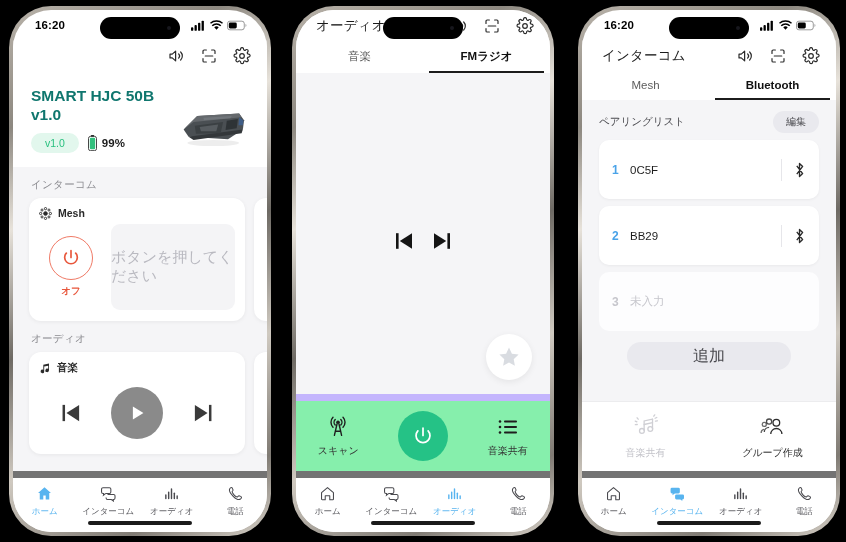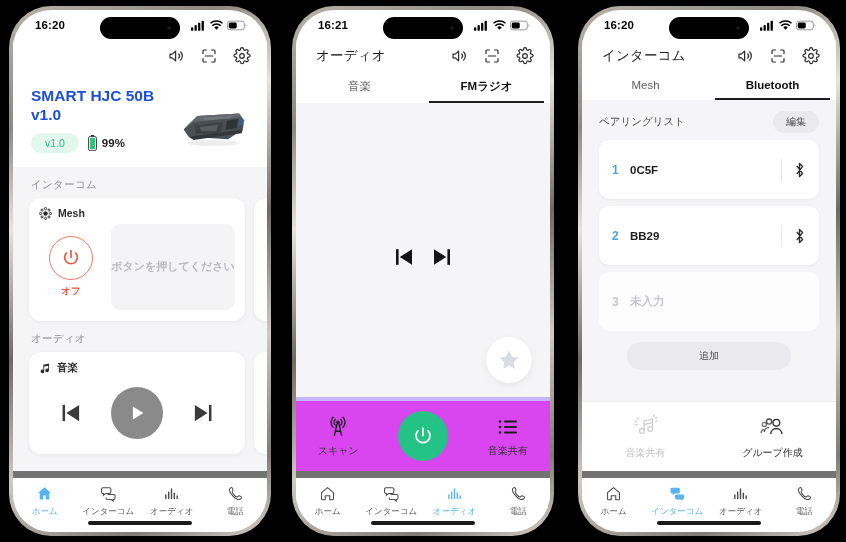--- a/index.html
+++ b/index.html
@@ -78,21 +78,21 @@
   }
 
   
   .body { flex: 1 1 auto; background: #f5f5f7; overflow: hidden; position: relative; }
 
   
   .hero {
     background: #fff; padding: 12px 18px 14px;
     display: flex; align-items: flex-start; justify-content: space-between;
   }
-  .hero-name { font-size: 15.5px; font-weight: bold; color: #1d4ed8; line-height: 1.25; }
+  .hero-name { font-size: 15.5px; font-weight: bold; color: #0f766e; line-height: 1.25; }
   .hero-meta { display: flex; align-items: center; gap: 9px; margin-top: 8px; }
   .ver-badge {
     background: #e2f7ed; color: #29c07f; font-size: 10.5px;
     padding: 4px 14px; border-radius: 11px; font-weight: 500;
   }
   .batt-wrap { display: flex; align-items: center; gap: 5px; }
   .batt-pct { font-size: 11.5px; font-weight: bold; color: #1d1d1d; }
   .device-img { width: 74px; height: 50px; margin-top: 16px; }
 
   .section-title { font-size: 10.5px; color: #8b8b90; padding: 11px 18px 6px; letter-spacing: .3px; }
@@ -108,21 +108,21 @@
   .mesh-body { display: flex; align-items: center; gap: 8px; }
   .pwr-col { display: flex; flex-direction: column; align-items: center; width: 64px; }
   .pwr-ring {
     width: 44px; height: 44px; border-radius: 50%; border: 1.2px solid #ef7a66;
     display: flex; align-items: center; justify-content: center;
   }
   .pwr-state { font-size: 9.5px; color: #e8573c; font-weight: bold; margin-top: 5px; }
   .mesh-hint {
     flex: 1; background: #f4f4f6; border-radius: 9px; height: 86px;
     display: flex; align-items: center; justify-content: center;
-    font-size: 11px; color: #b9b9c0; font-weight: bold;
+    font-size: 15px; color: #b9b9c0;
   }
 
   .audio-body { display: flex; align-items: center; justify-content: space-around; padding: 8px 6px 4px; }
   .play-circle {
     width: 52px; height: 52px; border-radius: 50%; background: #8a8a8a;
     display: flex; align-items: center; justify-content: center;
   }
 
   
   .fm-wrap { flex: 1; display: flex; flex-direction: column; background: #f5f5f7; position: relative; }
@@ -134,23 +134,23 @@
   }
   .freq-unit { font-size: 9.5px; color: #4d4d4d; margin-bottom: 1px; }
   .freq-val { font-size: 33px; color: #1a1a1a; letter-spacing: -1px; font-weight: 400; }
   .star-btn {
     position: absolute; right: 18px; bottom: 14px;
     width: 46px; height: 46px; border-radius: 50%; background: #fff;
     box-shadow: 0 2px 7px rgba(0,0,0,.07);
     display: flex; align-items: center; justify-content: center;
   }
   .fm-actions {
-    flex: 0 0 auto; background: #d946ef; display: flex; align-items: center;
+    flex: 0 0 auto; background: #86efac; display: flex; align-items: center;
     justify-content: space-around; padding: 10px 0 10px;
-    border-top: 4px solid #c4b5fd;
+    border-top: 7px solid #c4b5fd;
   }
   .fm-action { display: flex; flex-direction: column; align-items: center; gap: 5px; width: 70px; }
   .fm-action-label { font-size: 10px; color: #333; }
   .green-pwr {
     width: 50px; height: 50px; border-radius: 50%; background: #25c286;
     display: flex; align-items: center; justify-content: center;
   }
 
   
   .pl-head { display: flex; align-items: center; justify-content: space-between; padding: 11px 17px 7px; }
@@ -158,27 +158,27 @@
   .pl-edit { background: #e9e9ee; border-radius: 11px; font-size: 10px; color: #4a4a4f; padding: 4px 13px; }
   .pair-list { padding: 0 17px; display: flex; flex-direction: column; gap: 7px; }
   .pair-row {
     background: #fff; border-radius: 10px; height: 59px;
     display: flex; align-items: center; padding: 0 13px;
     box-shadow: 0 1px 3px rgba(0,0,0,.05);
   }
   .pair-row.empty { background: #fdfdfe; box-shadow: none; }
   .pair-idx { font-size: 12px; font-weight: bold; color: #4aa3e8; width: 18px; }
   .pair-idx.muted { color: #c6c6cc; }
-  .pair-name { font-size: 11.5px; color: #1e1e1e; flex: 1; font-weight: bold; }
+  .pair-name { font-size: 11.5px; color: #1e1e1e; flex: 1; }
   .pair-name.muted { color: #c6c6cc; }
   .pair-div { width: 1px; height: 22px; background: #e6e6ea; margin-right: 11px; }
   .add-btn {
     margin: 11px auto 0; width: 164px; height: 28px; border-radius: 14px;
     background: #e9e9ee; display: flex; align-items: center; justify-content: center;
-    font-size: 10px; color: #4a4a4f;
+    font-size: 16px; color: #4a4a4f;
   }
   .ic-actions {
     position: absolute; left: 0; right: 0; bottom: 0;
     background: #fff; display: flex; justify-content: space-around;
     padding: 12px 0 11px; border-top: 1px solid #ececee;
   }
   .ic-action { display: flex; flex-direction: column; align-items: center; gap: 6px; width: 88px; }
   .ic-action-label { font-size: 10px; color: #2e2e2e; }
   .ic-action.disabled .ic-action-label { color: #c3c3c9; }
 
@@ -369,41 +369,20 @@
           <span class="nav-label">電話</span>
         </div>
       </div>
       <div class="home-ind"></div>
     </div>
   </div>
 
   <div class="phone" id="phone-2">
     <div class="screen">
       <div class="notch"></div>
-      <div class="statusbar">
-        <div class="sb-time">16:21</div>
-        <div class="sb-right">
-          <svg width="15" height="11" viewBox="0 0 17 12">
-              <rect x="0" y="8" width="2.6" height="4" rx="1" fill="#000"></rect>
-              <rect x="4" y="5.5" width="2.6" height="6.5" rx="1" fill="#000"></rect>
-              <rect x="8" y="3" width="2.6" height="9" rx="1" fill="#000"></rect>
-              <rect x="12" y="0.5" width="2.6" height="11.5" rx="1" fill="#000"></rect>
-            </svg>
-          <svg width="13" height="11" viewBox="0 0 16 12">
-              <path d="M8 11.2 5.2 8.1a4.1 4.1 0 0 1 5.6 0Z" fill="#000"></path>
-              <path d="M8 5.1a6.6 6.6 0 0 0-4.6 1.85L2.1 5.6A8.5 8.5 0 0 1 8 3.2a8.5 8.5 0 0 1 5.9 2.4l-1.3 1.35A6.6 6.6 0 0 0 8 5.1Z" fill="#000"></path>
-              <path d="M8 1.4c2.6 0 5 .95 6.8 2.5l1.2-1.25A11.4 11.4 0 0 0 8 -.4 11.4 11.4 0 0 0 0 2.65L1.2 3.9A10.1 10.1 0 0 1 8 1.4Z" fill="#000"></path>
-            </svg>
-          <svg width="20" height="11" viewBox="0 0 25 12">
-              <rect x="0.6" y="0.6" width="21" height="10.8" rx="3" fill="none" stroke="#000" stroke-width="1.1" opacity=".45"></rect>
-              <rect x="2.2" y="2.2" width="10" height="7.6" rx="1.8" fill="#000"></rect>
-              <path d="M23.2 4.2v3.6a2.1 2.1 0 0 0 0-3.6Z" fill="#000" opacity=".45"></path>
-            </svg>
-        </div>
-      </div>
 
       <div class="appbar">
         <div class="appbar-title">オーディオ</div>
         <div class="appbar-icons">
           <svg width="18" height="18" viewBox="0 0 24 24" fill="none" stroke="#2b2b2b" stroke-width="1.6" stroke-linecap="round" stroke-linejoin="round">
               <path d="M4 9.5h3L11.5 5.5v13L7 14.5H4z"></path>
               <path d="M15.5 9.2a4 4 0 0 1 0 5.6"></path>
               <path d="M18.2 6.6a7.6 7.6 0 0 1 0 10.8"></path>
             </svg>
           <svg width="18" height="18" viewBox="0 0 24 24" fill="none" stroke="#2b2b2b" stroke-width="1.6" stroke-linecap="round">

